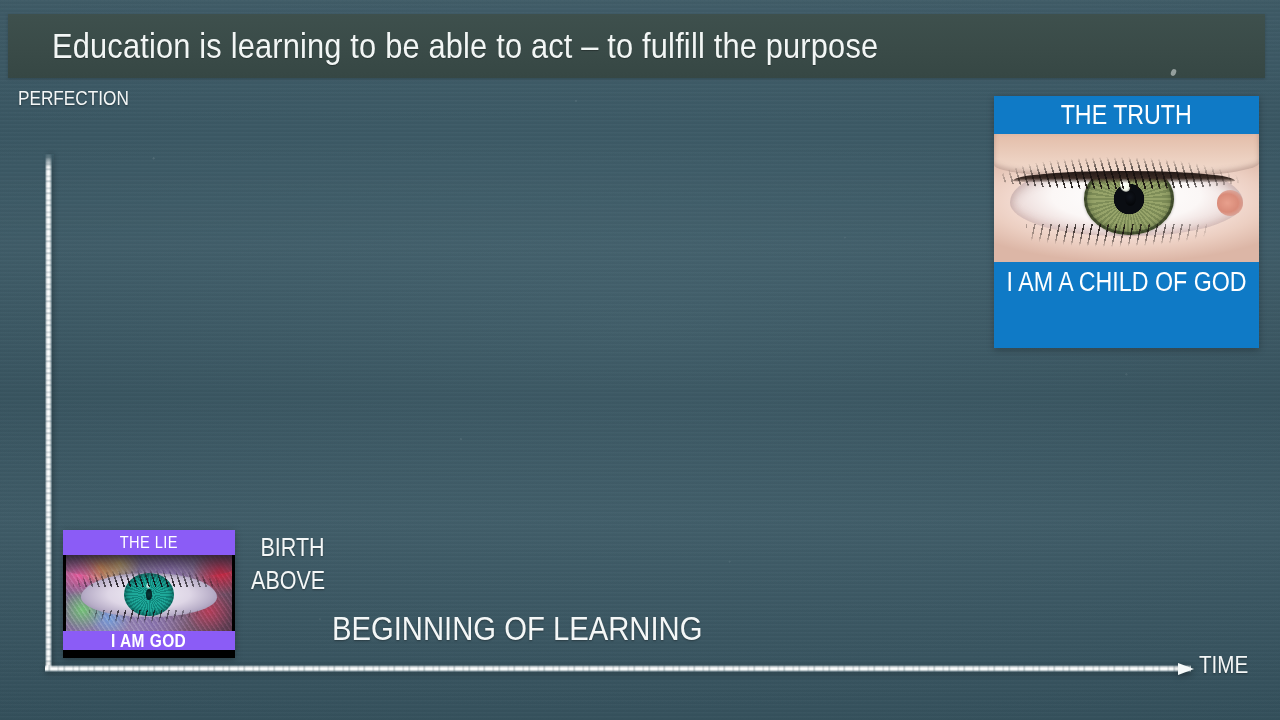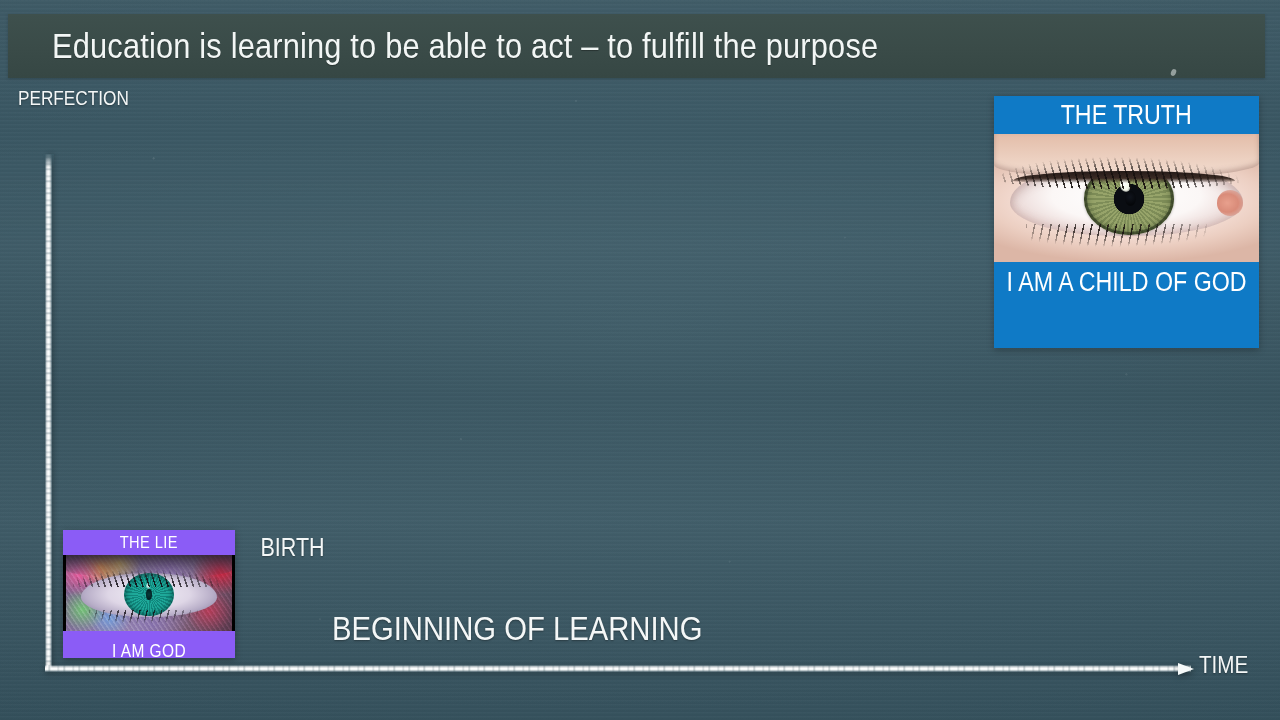--- a/index.html
+++ b/index.html
@@ -199,21 +199,21 @@
   }
   .tearduct{
     position:absolute;right:6%;top:44%;width:10%;height:20%;
     background:radial-gradient(ellipse at 40% 50%, #e8a08d 0%, #d98b79 50%, rgba(214,130,112,0) 100%);
     border-radius:50%;filter:blur(.6px);
   }
 
   
   #card-lie{left:63px;top:530px;width:172px;height:128px;background:#000;}
   #card-lie .cap{height:25px;background:#8b5cf6;font-size:17px;letter-spacing:.5px;}
-  #card-lie .cap.bottom{height:39px;font-size:18px;}
+  #card-lie .cap.bottom{height:19px;font-size:18px;font-weight:bold;}
   .lie-photo{position:relative;height:76px;margin:0 3px;overflow:hidden;background:#2a2230;}
   .paint{
     position:absolute;inset:0;
     background:
       radial-gradient(ellipse 22% 40% at 8% 26%, rgba(236,96,160,.95) 0%, rgba(236,96,160,0) 70%),
       radial-gradient(ellipse 20% 36% at 20% 16%, rgba(255,168,60,.95) 0%, rgba(255,168,60,0) 70%),
       radial-gradient(ellipse 18% 34% at 32% 10%, rgba(250,220,90,.85) 0%, rgba(250,220,90,0) 72%),
       radial-gradient(ellipse 20% 40% at 10% 72%, rgba(120,210,120,.85) 0%, rgba(120,210,120,0) 70%),
       radial-gradient(ellipse 18% 34% at 26% 84%, rgba(120,170,230,.8) 0%, rgba(120,170,230,0) 72%),
       radial-gradient(ellipse 24% 46% at 93% 20%, rgba(214,30,58,.95) 0%, rgba(214,30,58,0) 70%),
@@ -287,20 +287,21 @@
   <div class="lbl" id="perfection">
     <span class="cond">PERFECTION</span>
   </div>
 
   <div class="lbl" id="time-label">
     <span class="cond">TIME</span>
   </div>
 
   <div class="birth-block lbl">
     <div><span class="cond-r">BIRTH</span></div>
+    <div><span class="cond-r">ABOVE</span></div>
   </div>
 
   <div class="lbl" id="beginning">
     <span class="cond">BEGINNING OF LEARNING</span>
   </div>
 
   <div class="card" id="card-truth">
     <div class="cap">
       <span class="cond" style="transform-origin:center;">THE TRUTH</span>
     </div>

